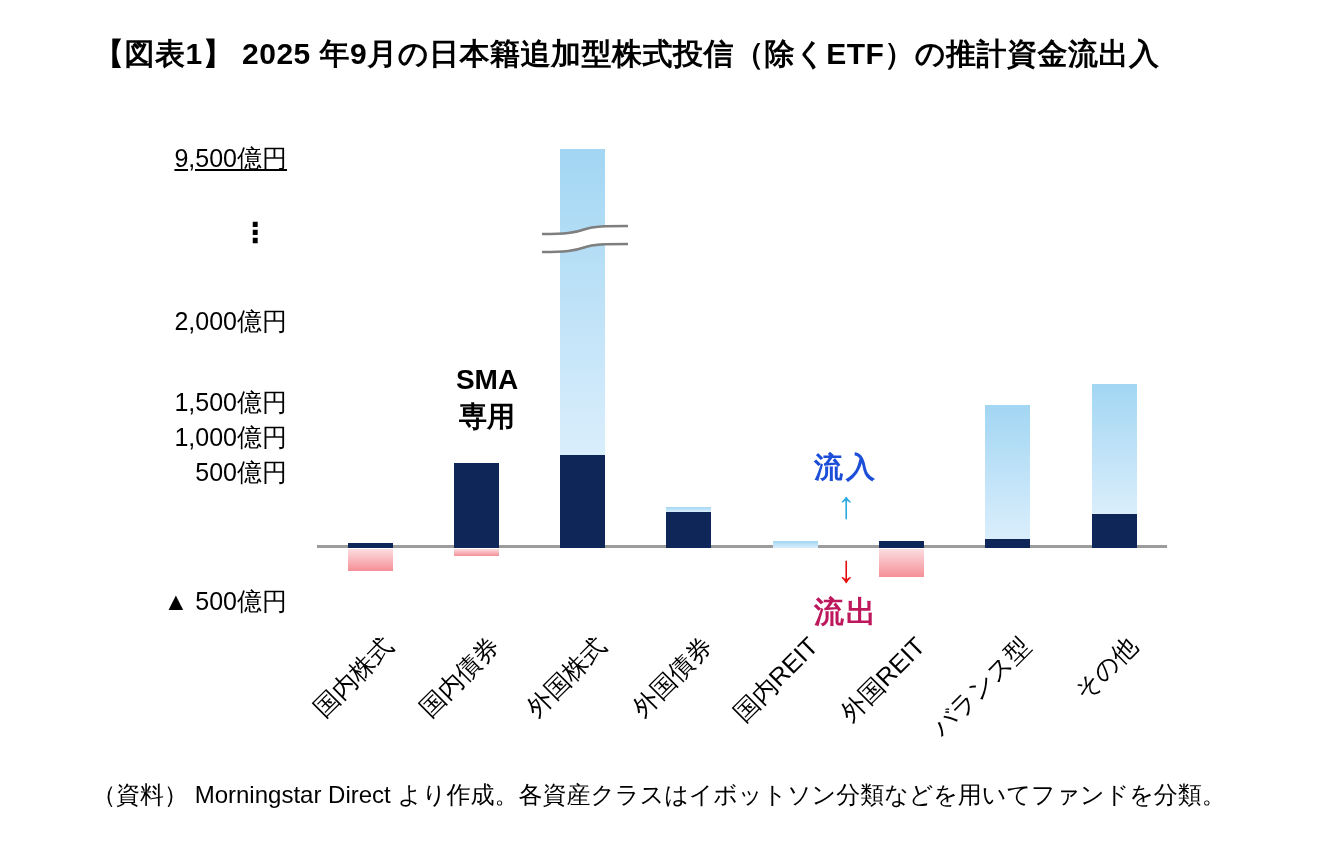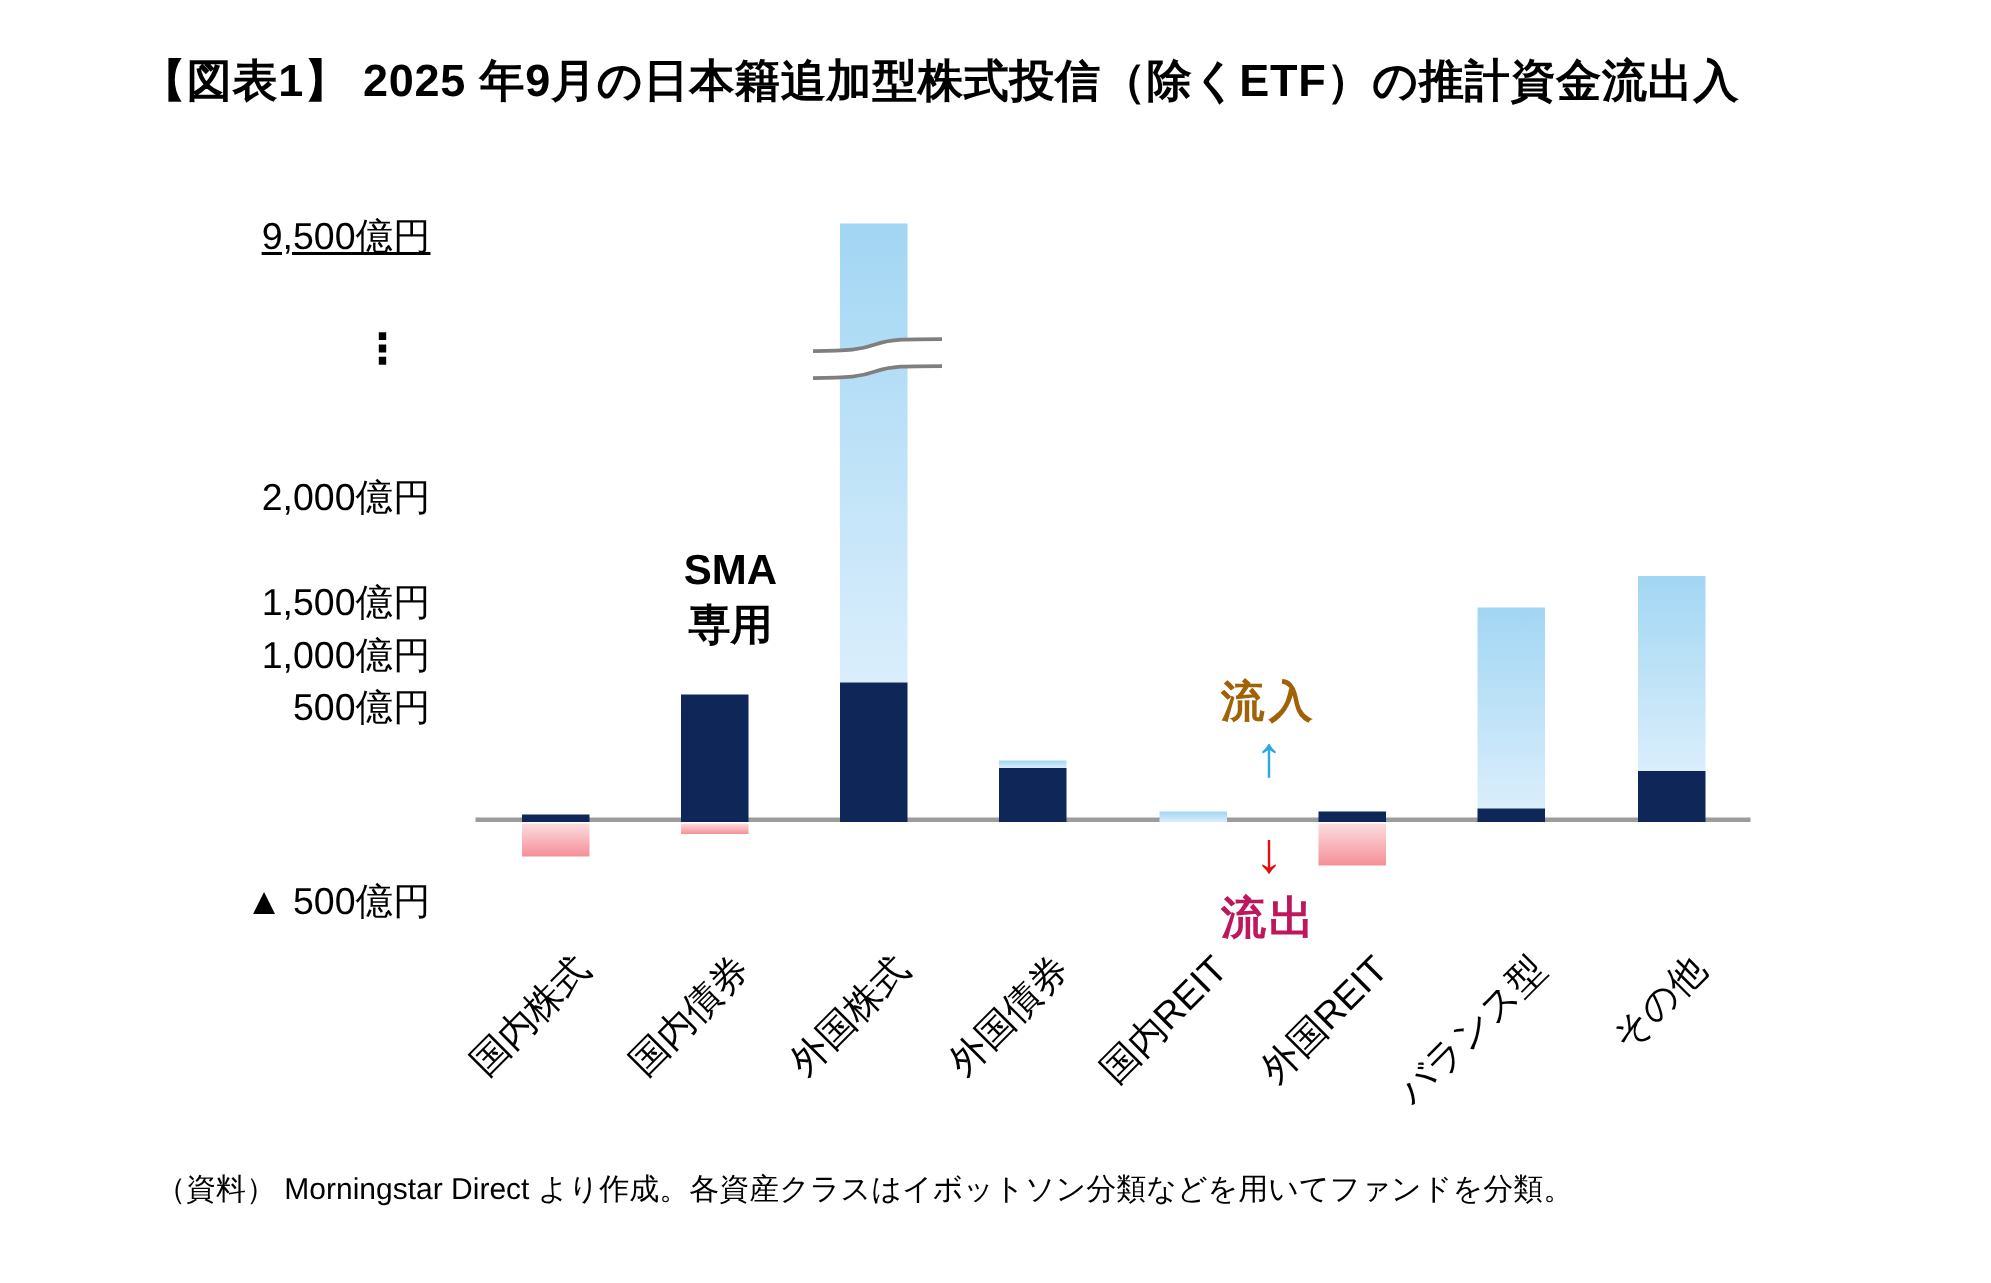--- a/index.html
+++ b/index.html
@@ -26,52 +26,52 @@
   .xlabel{
     position:absolute;top:630px;font-size:25px;white-space:nowrap;
     transform:rotate(-45deg);transform-origin:100% 0%;
   }
   .sma{
     position:absolute;left:443px;top:361px;width:88px;text-align:center;
     font-size:28px;font-weight:bold;line-height:37px;color:#000000;z-index:5;
   }
   .inflow-label{
     position:absolute;left:806px;top:448px;width:80px;text-align:center;
-    font-size:29px;font-weight:bold;letter-spacing:3px;color:#a16207;z-index:5;
+    font-size:29px;font-weight:bold;letter-spacing:3px;color:#1d4ed8;z-index:5;
   }
   .inflow-arrow{
     position:absolute;left:806px;top:484px;width:80px;text-align:center;
     font-size:38px;font-weight:bold;color:#2CA9E1;z-index:5;line-height:42px;
   }
   .outflow-arrow{
     position:absolute;left:806px;top:548px;width:80px;text-align:center;
     font-size:38px;font-weight:bold;color:#E50E0E;z-index:5;line-height:42px;
   }
   .outflow-label{
     position:absolute;left:804px;top:592px;width:84px;text-align:center;
     font-size:30px;font-weight:bold;letter-spacing:2px;color:#be185d;z-index:5;
   }
   .break-svg{position:absolute;left:542px;top:221px;z-index:4;}
   .source{
-    position:absolute;left:104px;top:779px;margin:0;font-size:20px;white-space:nowrap;
+    position:absolute;left:92px;top:779px;margin:0;font-size:24px;white-space:nowrap;
   }
 </style>
 </head>
 <body>
 
 <div class="canvas">
 
   <h1 class="title">【図表1】 2025 年9月の日本籍追加型株式投信（除くETF）の推計資金流出入</h1>
 
   <div>
 
     <div id="yticks">
         <div class="ytick" style="top: 143px; text-decoration: underline;">9,500億円</div>
         <div class="ydots">⋮</div>
-        <div class="ytick" style="top: 317px;">2,000億円</div>
+        <div class="ytick" style="top: 306px;">2,000億円</div>
         <div class="ytick" style="top: 387px;">1,500億円</div>
         <div class="ytick" style="top: 421.6px;">1,000億円</div>
         <div class="ytick" style="top: 457px;">500億円</div>
         <div class="ytick" style="top: 585.7px;">▲ 500億円</div>
       </div>
 
     <div class="axis-line"></div>
 
     <div id="bars">
         <div class="bar-seg seg-navy" style="left: 347.5px; top: 542.53px; width: 45px; height: 5.47px;"></div>

